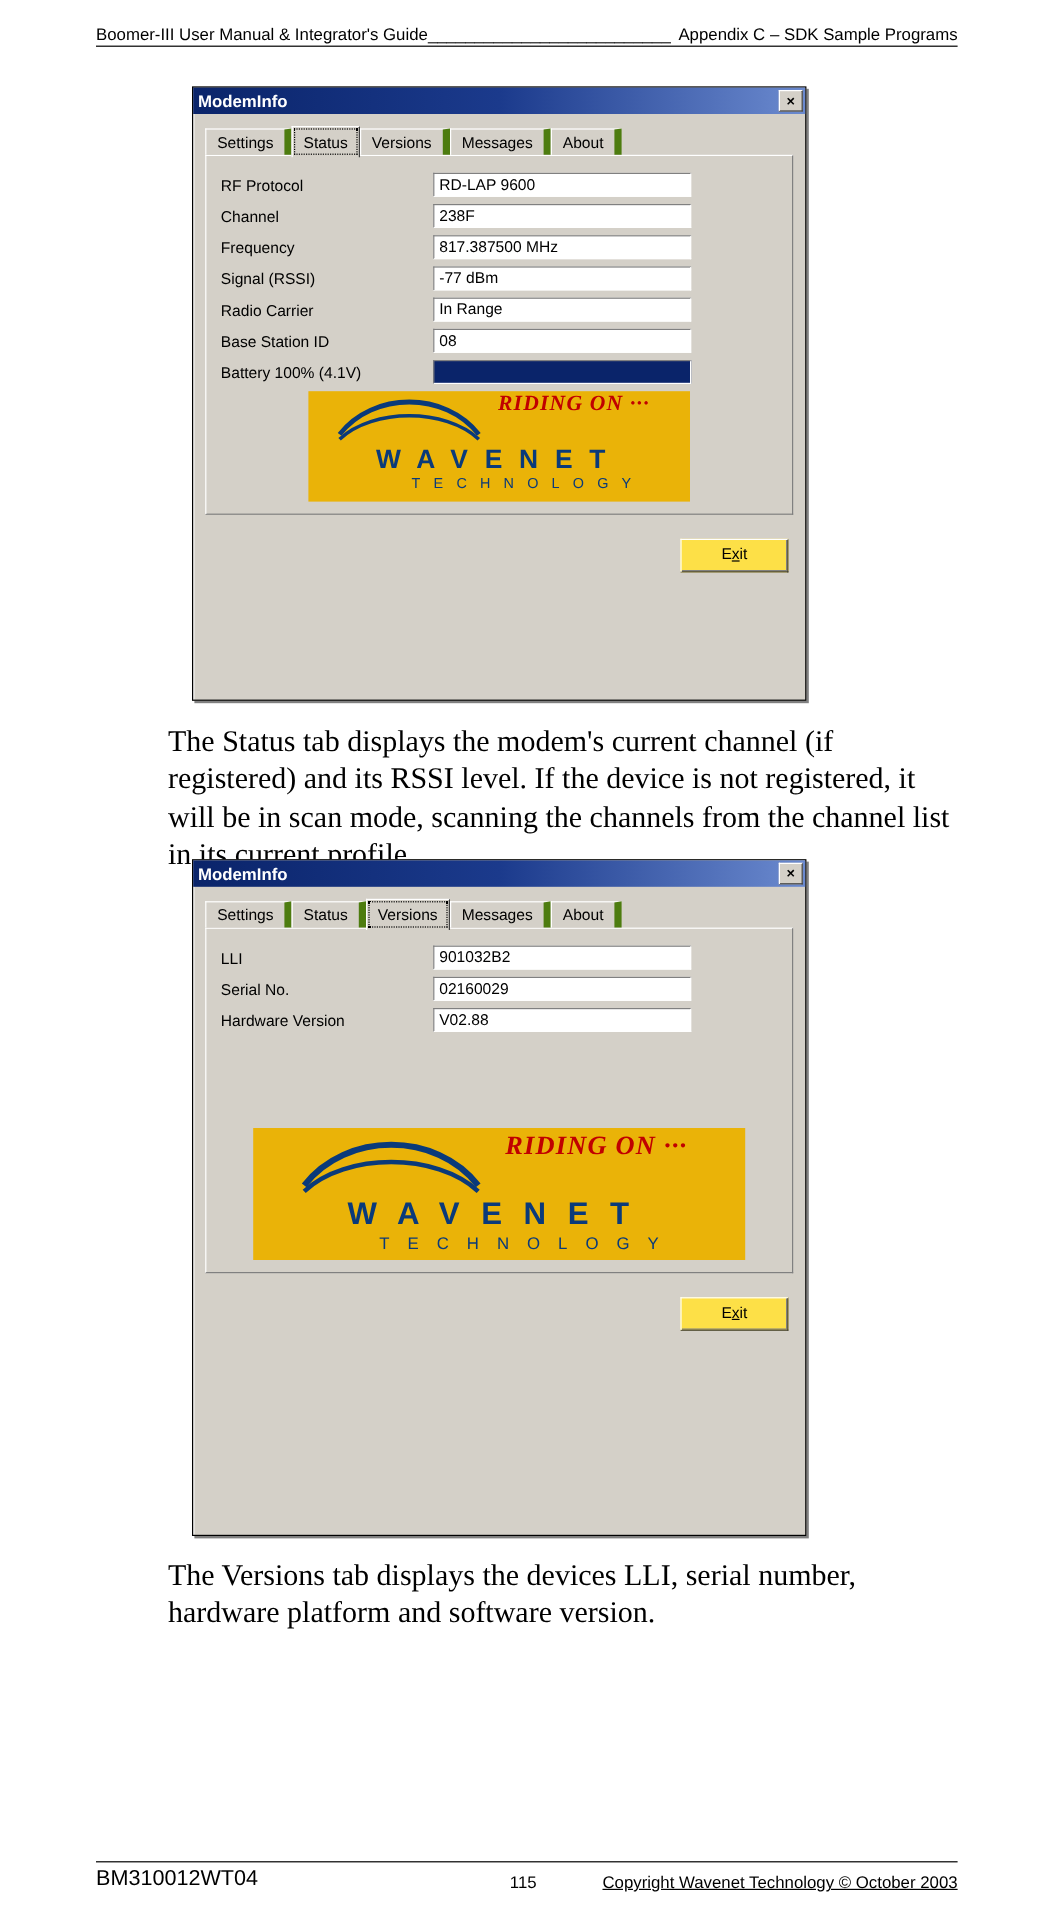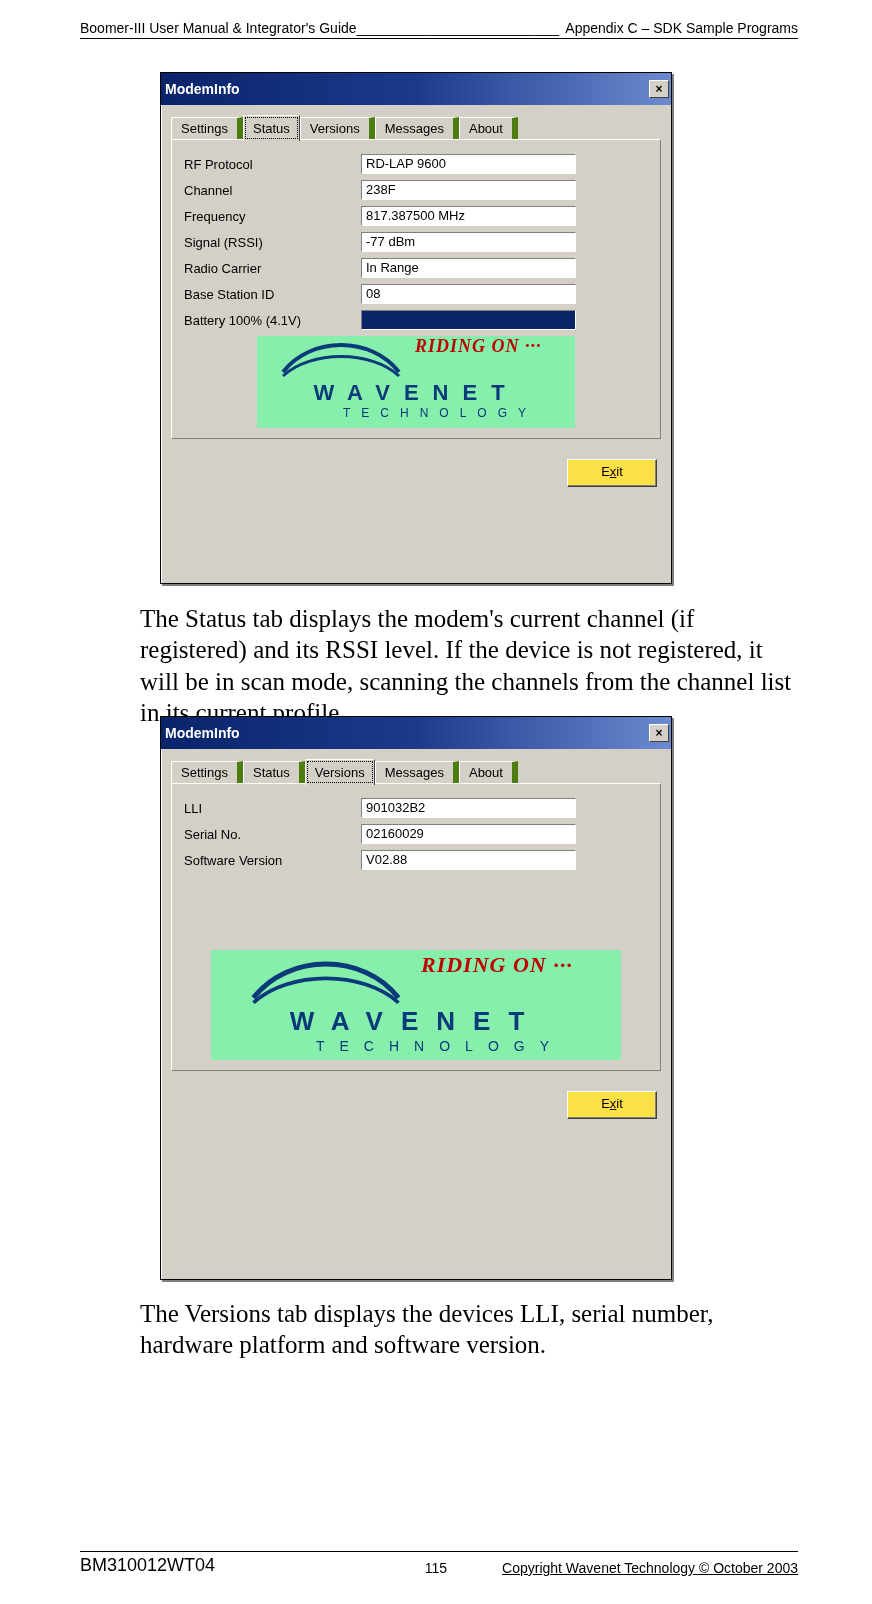--- a/index.html
+++ b/index.html
@@ -80,21 +80,21 @@
     width: 510px;
     background: #d4d0c8;
     border: 1px solid #000;
     box-shadow: inset 1px 1px 0 #fff, 2px 2px 0 #808080;
     z-index: 5;
   }
   .dlg1 { left: 160px; top: 72px; height: 510px; }
   .dlg2 { left: 160px; top: 716px; height: 562px; }
 
   .titlebar {
-    height: 32px;
+    height: 22px;
     background: linear-gradient(to right,#0a246a,#1b3a8c,#6b8acf);
     color: #fff;
     font-family: Tahoma, Arial, sans-serif;
     font-size: 14px;
     font-weight: bold;
     display: flex;
     justify-content: space-between;
     align-items: center;
     padding: 0 2px 0 4px;
   }
@@ -185,21 +185,21 @@
   }
   .row .field.selected {
     background: #0a246a;
     color: #fff;
   }
 
   .logo-block {
     width: 318px;
     height: 92px;
     margin: 6px auto 0 auto;
-    background: #86efac;
+    background: #eab308;
     position: relative;
     text-align: center;
   }
   .logo-swoosh {
     position: absolute;
     left: 24px;
     top: 6px;
     width: 120px;
     height: 38px;
   }
@@ -349,21 +349,21 @@
   <div class="tabpanel">
     <div class="row">
       <span class="label">LLI</span>
       <span class="field">901032B2</span>
     </div>
     <div class="row">
       <span class="label">Serial No.</span>
       <span class="field">02160029</span>
     </div>
     <div class="row">
-      <span class="label">Software Version</span>
+      <span class="label">Hardware Version</span>
       <span class="field">V02.88</span>
     </div>
 
     <div class="logo-block">
       <div class="logo-swoosh">
         <svg viewBox="0 0 120 38">
           <path d="M2,30 C30,-6 90,-6 118,30" stroke="#0a3a7a" stroke-width="4" fill="none"></path>
           <path d="M2,34 C30,8 90,8 118,34" stroke="#0a3a7a" stroke-width="3" fill="none"></path>
         </svg>
       </div>

